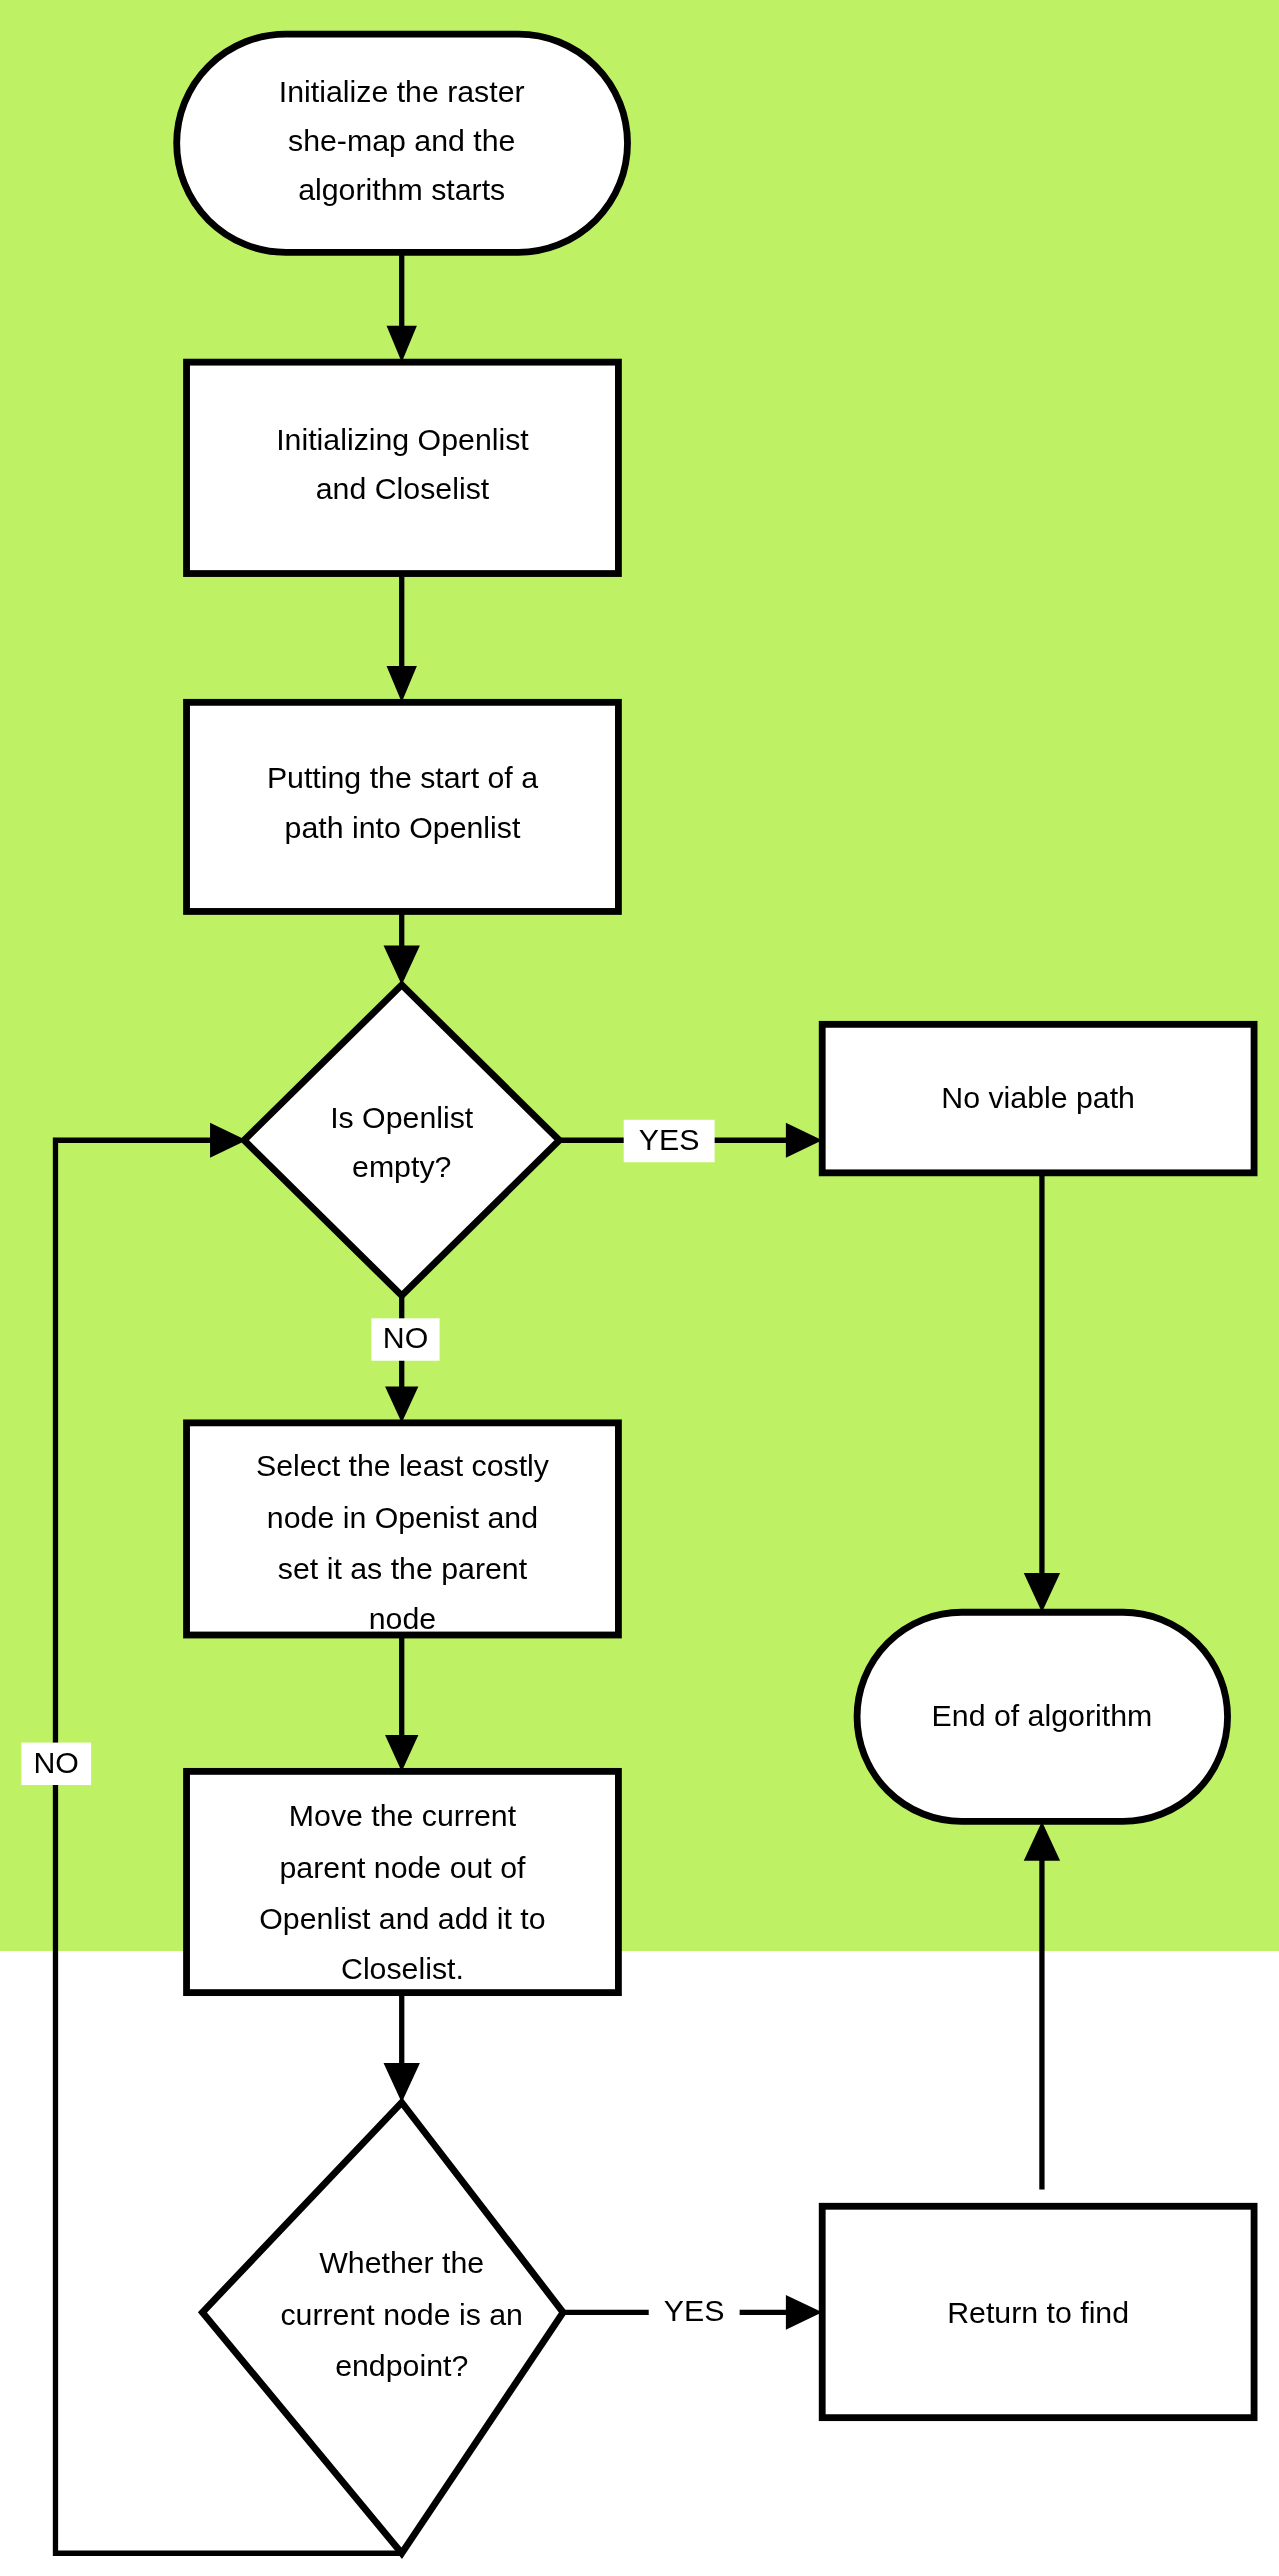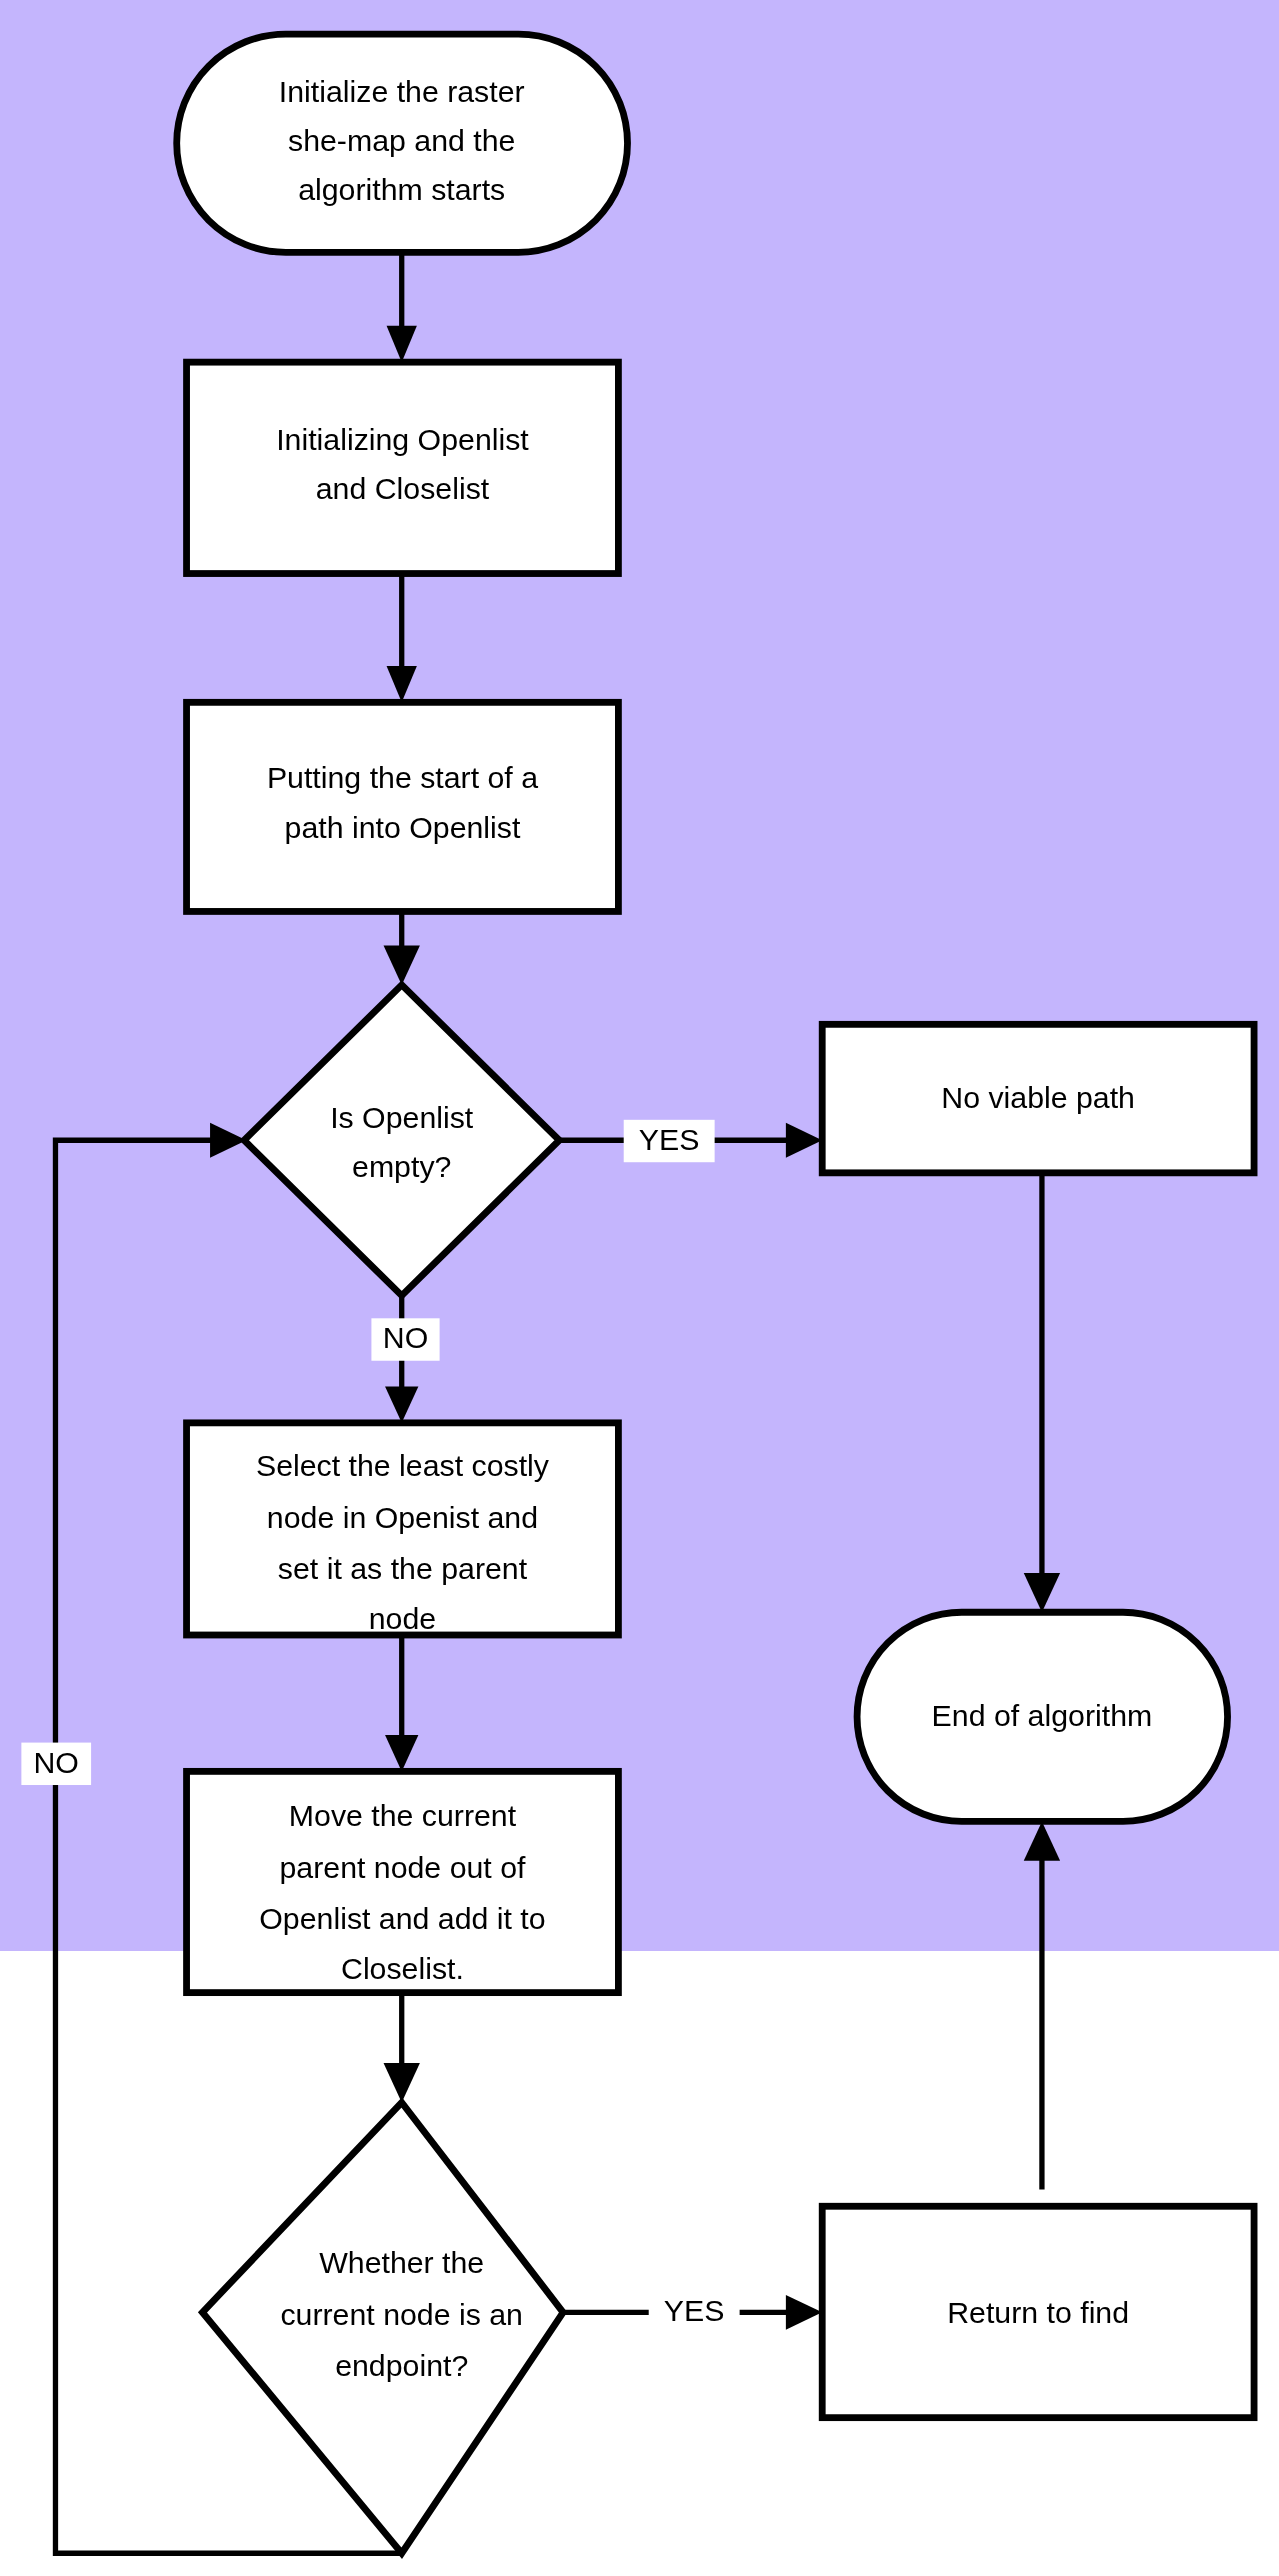--- a/index.html
+++ b/index.html
@@ -11,21 +11,21 @@
   body {
     width: 1280px;
     height: 2576px;
     font-family: "Liberation Sans", sans-serif;
     overflow: hidden;
   }
   #flowchart-root {
     position: relative;
     width: 1280px;
     height: 1951px;
-    background: #c4b5fd;
+    background: #bef264;
   }
   svg.flow-canvas {
     display: block;
     width: 1280px;
     height: 2576px;
   }
   .node-shape {
     fill: #ffffff;
     stroke: #000000;
     stroke-width: 9;

